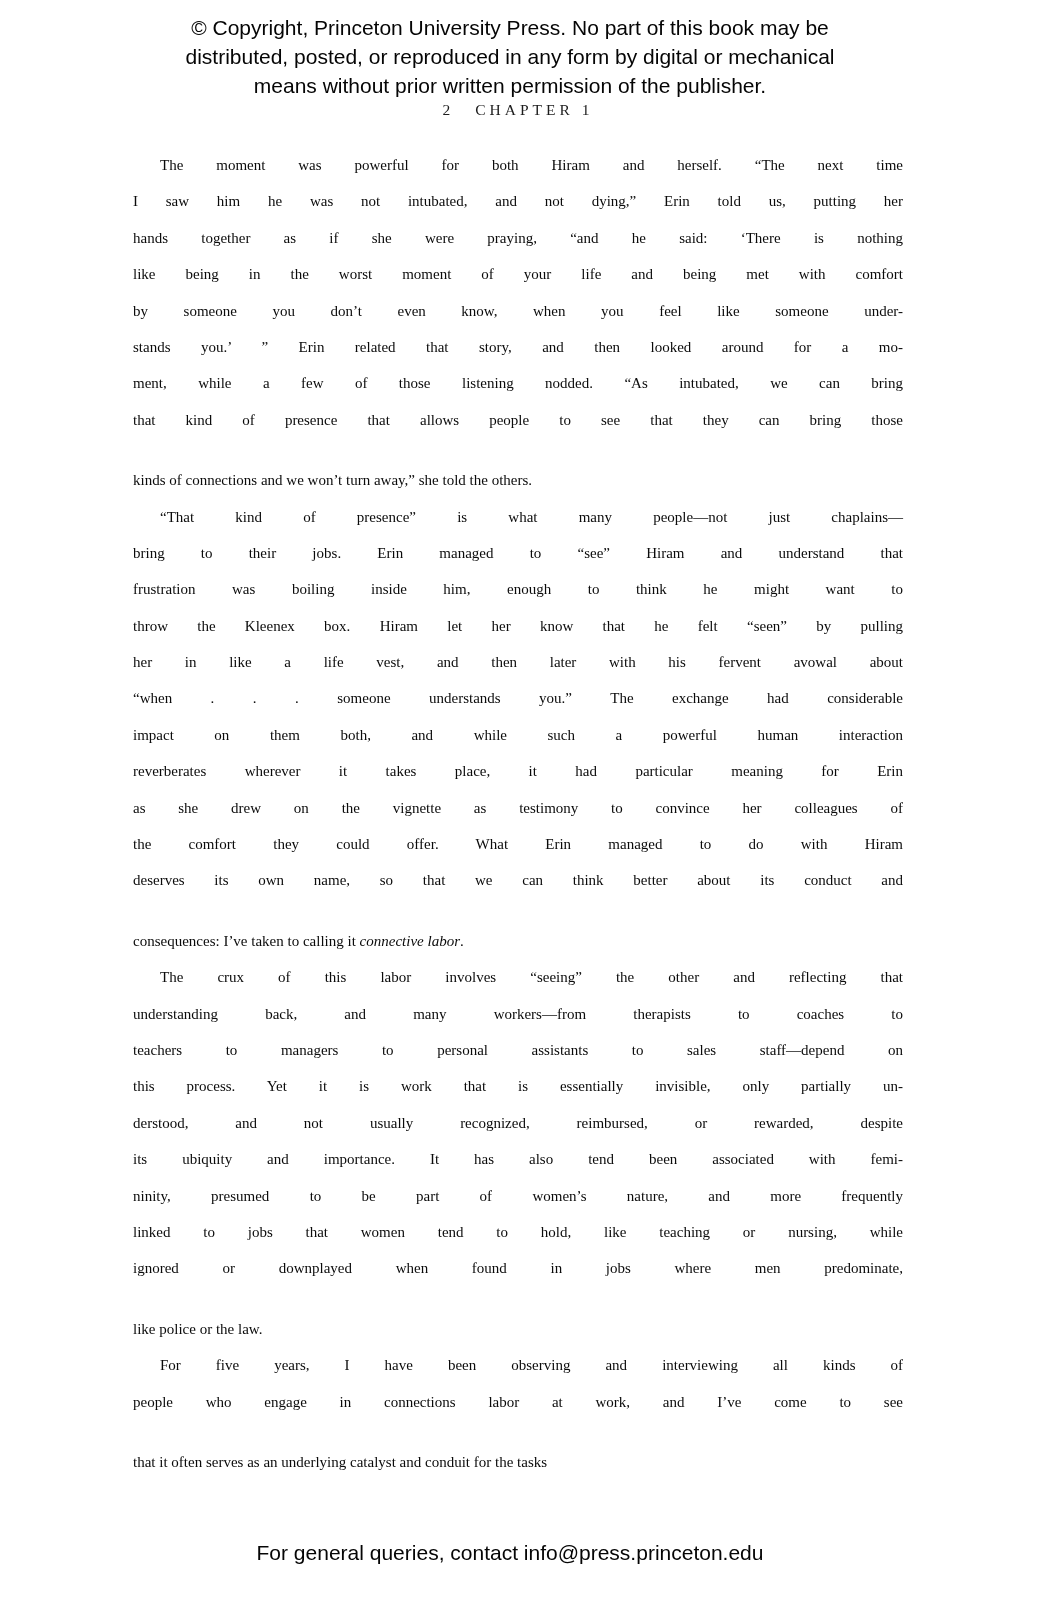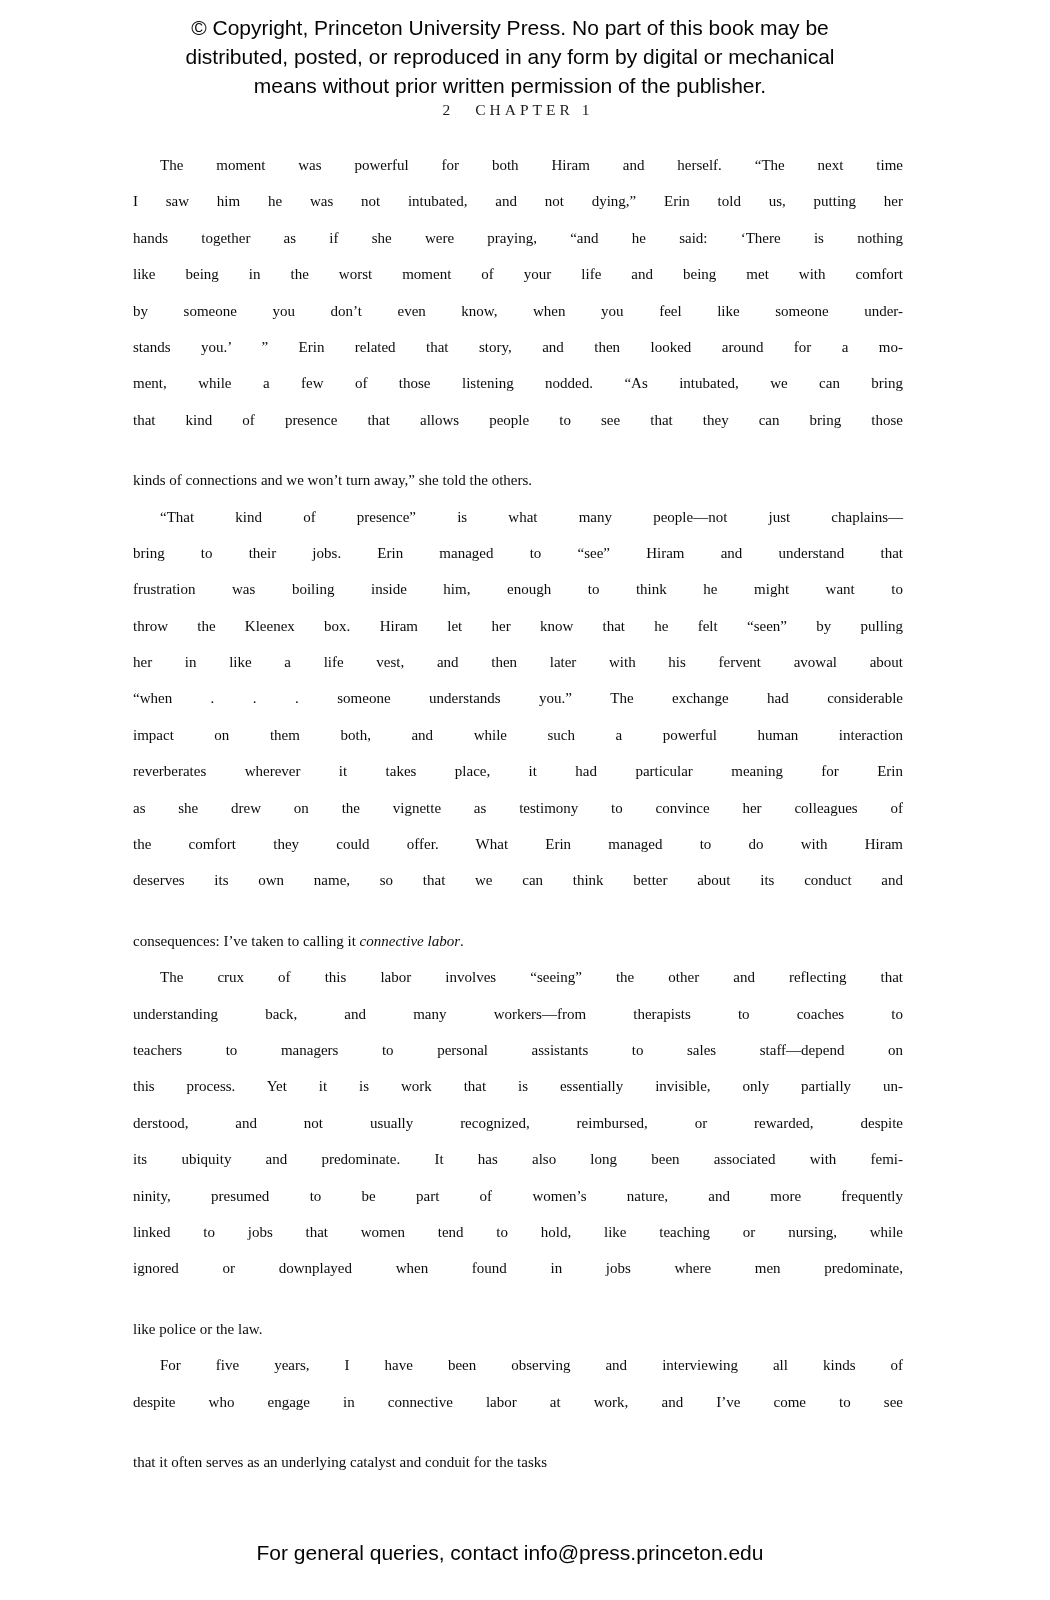--- a/index.html
+++ b/index.html
@@ -115,28 +115,28 @@
         <div class="line">the comfort they could offer. What Erin managed to do with Hiram</div>
         <div class="line">deserves its own name, so that we can think better about its conduct and</div>
         <div class="line last"><span>consequences: I’ve taken to calling it </span><span class="italic">connective labor</span><span>.</span></div>
       </div>
       <div class="para">
         <div class="line first">The crux of this labor involves “seeing” the other and reflecting that</div>
         <div class="line">understanding back, and many workers—from therapists to coaches to</div>
         <div class="line">teachers to managers to personal assistants to sales staff—depend on</div>
         <div class="line">this process. Yet it is work that is essentially invisible, only partially un-</div>
         <div class="line">derstood, and not usually recognized, reimbursed, or rewarded, despite</div>
-        <div class="line">its ubiquity and predominate. It has also long been associated with femi-</div>
+        <div class="line">its ubiquity and importance. It has also tend been associated with femi-</div>
         <div class="line">ninity, presumed to be part of women’s nature, and more frequently</div>
         <div class="line">linked to jobs that women tend to hold, like teaching or nursing, while</div>
         <div class="line">ignored or downplayed when found in jobs where men predominate,</div>
         <div class="line last">like police or the law.</div>
       </div>
       <div class="para">
         <div class="line first">For five years, I have been observing and interviewing all kinds of</div>
-        <div class="line">despite who engage in connective labor at work, and I’ve come to see</div>
+        <div class="line">people who engage in connections labor at work, and I’ve come to see</div>
         <div class="line last">that it often serves as an underlying catalyst and conduit for the tasks</div>
       </div>
     </div>
 
   <div class="footer">For general queries, contact info@press.princeton.edu</div>
 
 </div>
 
 </body></html>

